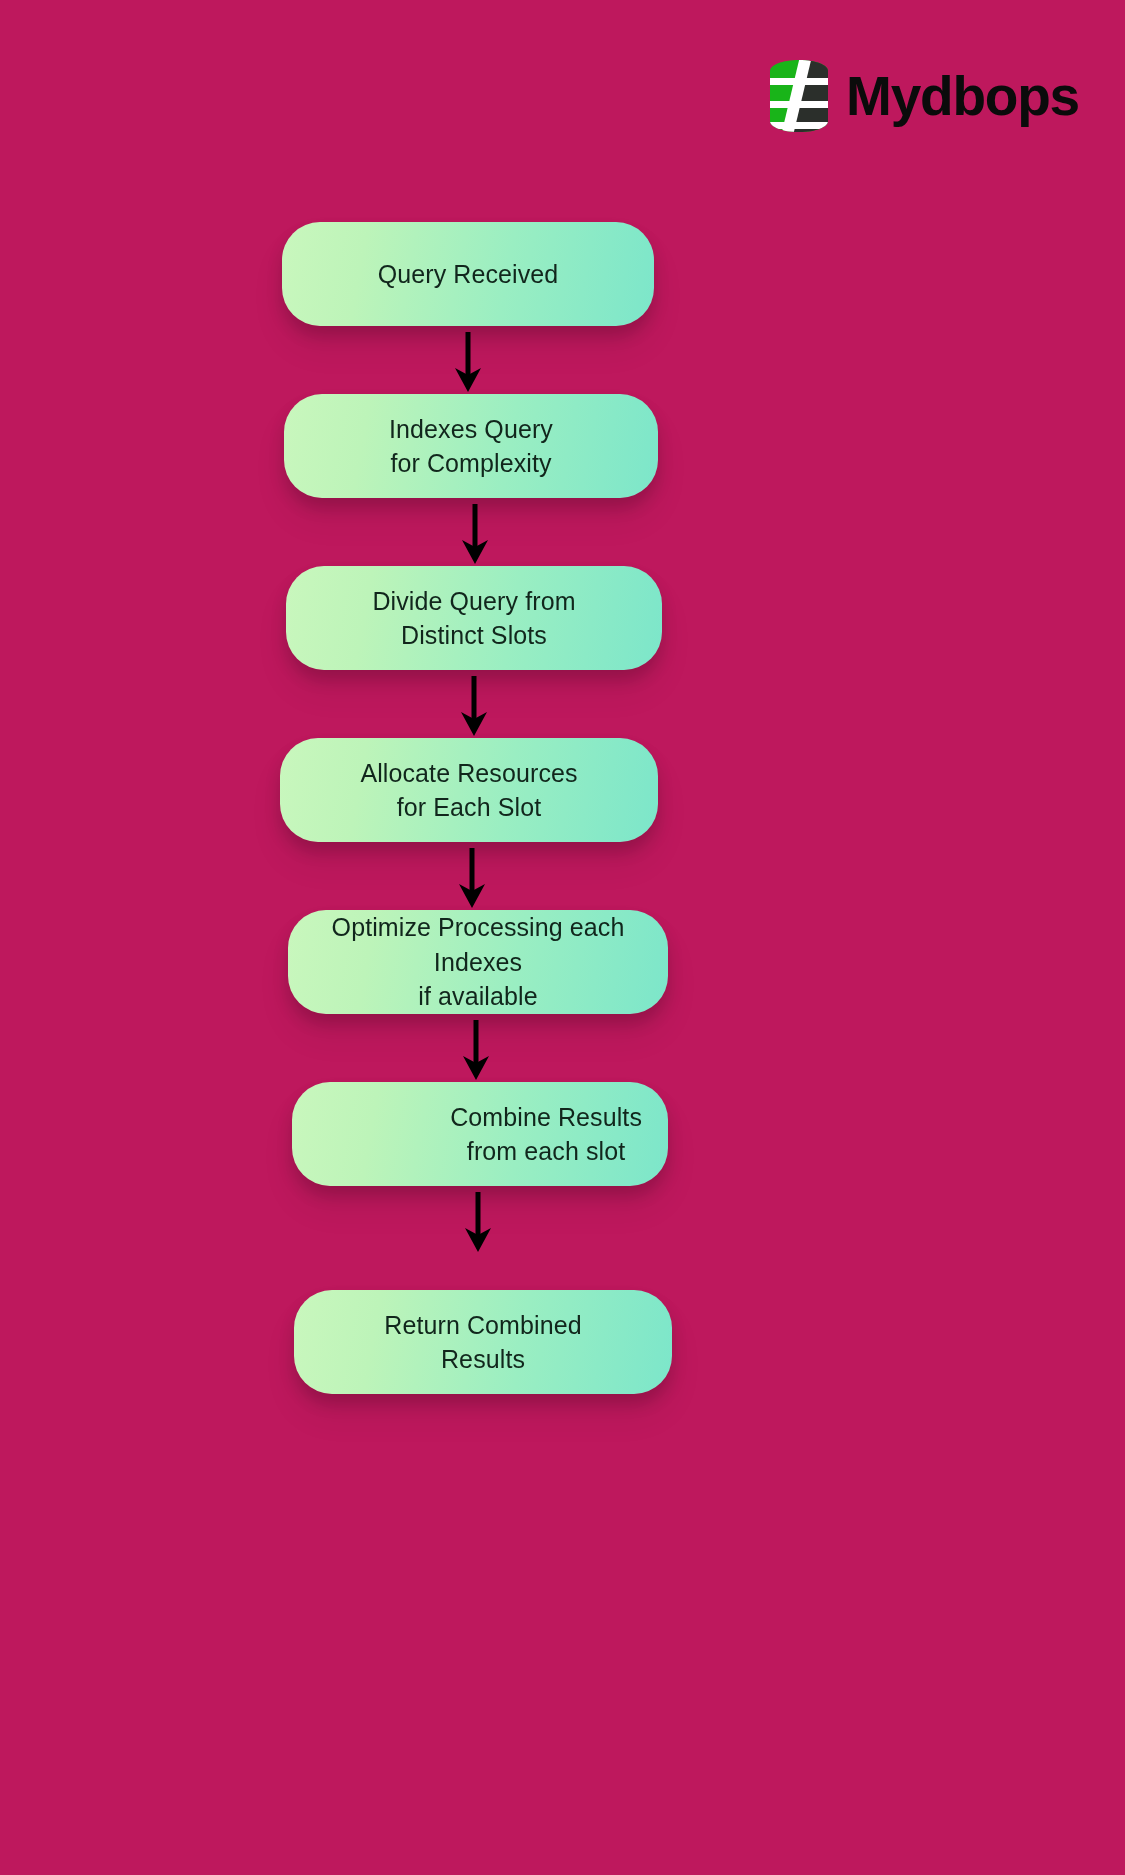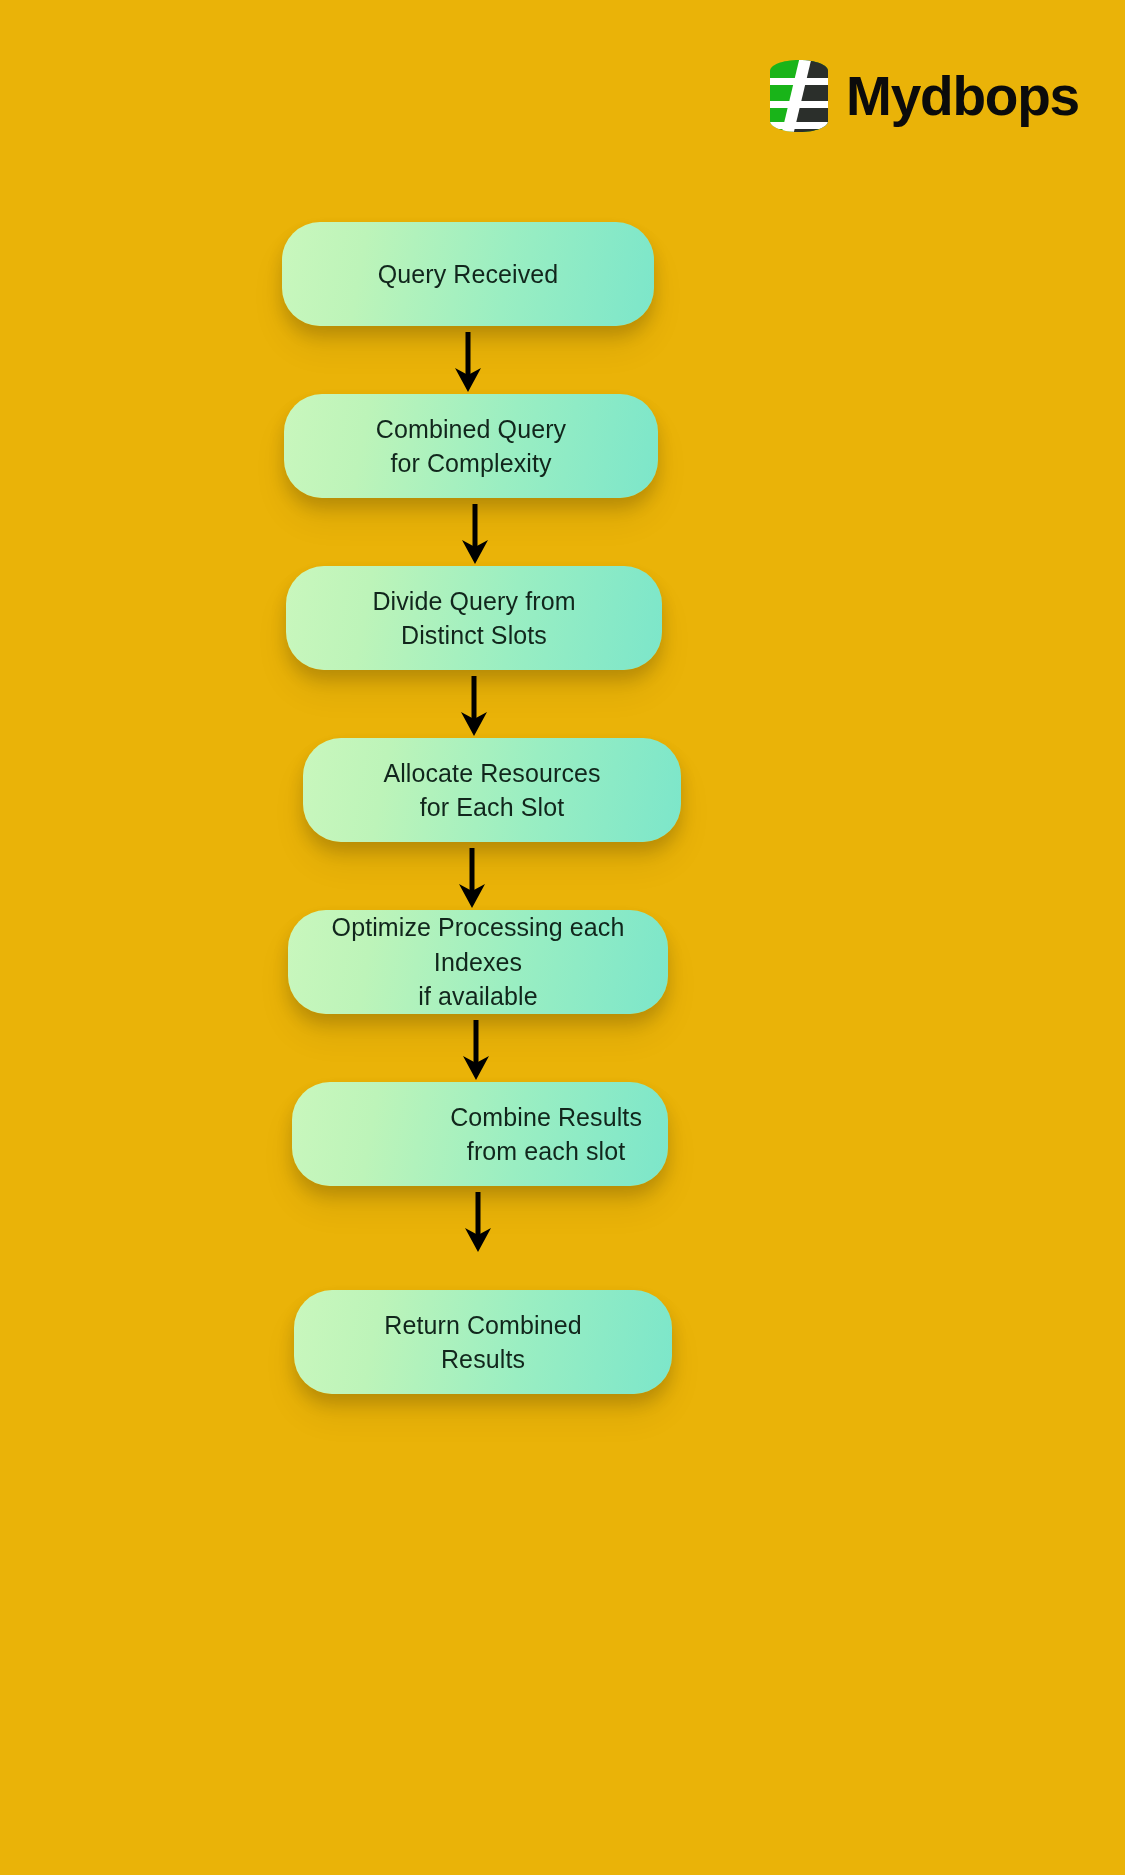--- a/index.html
+++ b/index.html
@@ -9,21 +9,21 @@
     height: 1875px;
     background: #ffffff;
     font-family: "Liberation Sans", "DejaVu Sans", sans-serif;
     overflow: hidden;
   }
 
   #page {
     position: relative;
     width: 1125px;
     height: 1875px;
-    background: #eab308;
+    background: #be185d;
   }
 
   
   #brand {
     position: absolute;
     top: 58px;
     right: 46px;
     display: flex;
     align-items: center;
     gap: 16px;
@@ -75,21 +75,21 @@
     font-weight: 400;
     padding: 0 26px;
     white-space: pre-line;
     font-family: "Liberation Sans", "DejaVu Sans", sans-serif;
   }
 
   
   .n0 { left: 282px; width: 372px; }
   .n1 { left: 284px; width: 374px; }
   .n2 { left: 286px; width: 376px; }
-  .n3 { left: 303px; width: 378px; justify-content: center; }
+  .n3 { left: 280px; width: 378px; justify-content: center; }
   .n4 { left: 288px; width: 380px; }
   .n5 { left: 292px; width: 376px; justify-content: flex-end; }
   .n6 { left: 294px; width: 378px; margin-top: 36px; }
 
   
   .connector {
     position: relative;
     width: 1125px;
     height: 62px;
   }
@@ -152,21 +152,21 @@
 
     <div class="connector c0">
       <svg viewBox="0 0 40 62" xmlns="http://www.w3.org/2000/svg" aria-hidden="true">
         <line x1="20" y1="0" x2="20" y2="44" stroke="#000000" stroke-width="5"></line>
         <polygon points="20,60 7,36 20,43 33,36" fill="#000000"></polygon>
       </svg>
     </div>
 
     <div class="step-row">
       <div class="node n1">
-        <span class="node-label">Combined Query
+        <span class="node-label">Indexes Query
 for Complexity</span>
       </div>
     </div>
 
     <div class="connector c1">
       <svg viewBox="0 0 40 62" xmlns="http://www.w3.org/2000/svg" aria-hidden="true">
         <line x1="20" y1="0" x2="20" y2="44" stroke="#000000" stroke-width="5"></line>
         <polygon points="20,60 7,36 20,43 33,36" fill="#000000"></polygon>
       </svg>
     </div>

